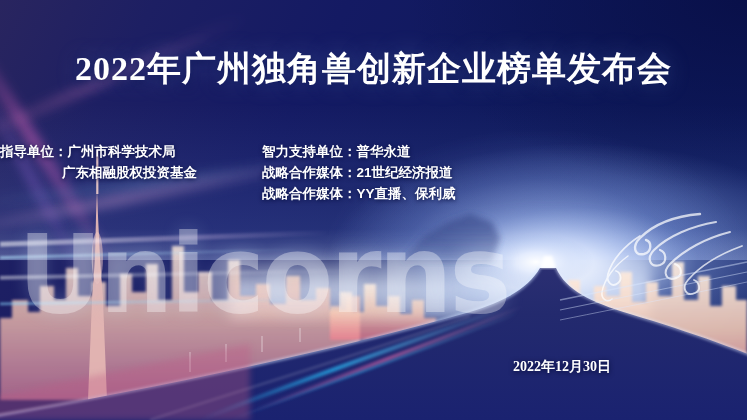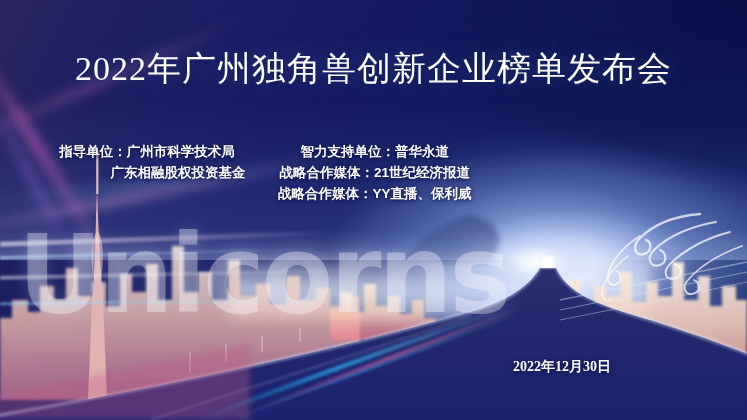--- a/index.html
+++ b/index.html
@@ -66,35 +66,34 @@
   .s3{left:0;top:272px;width:360px;height:4px;background:linear-gradient(90deg,rgba(255,255,255,0.45),rgba(255,255,255,0));transform:rotate(-1.2deg);}
   .s4{left:0;top:300px;width:340px;height:3px;background:linear-gradient(90deg,rgba(140,215,255,0.5),rgba(140,215,255,0));transform:rotate(-0.8deg);}
 
   
   .content{position:absolute;left:0;top:0;width:100%;height:100%;}
 
   .title{
     position:absolute;left:0;right:0;top:46px;
     text-align:center;
     font-family:"Liberation Serif","DejaVu Serif",serif;
-    font-weight:400;
+    font-weight:700;
     font-size:34px;
     letter-spacing:1px;
     color:#ffffff;
     text-shadow:0 2px 10px rgba(10,20,80,0.85), 0 0 22px rgba(150,185,255,0.35);
     white-space:nowrap;
   }
 
   .orgs{
     position:absolute;top:141px;left:0;width:100%;
     display:flex;
-    padding:0 16px;
+    padding:0 0;
     box-sizing:border-box;
     color:#ffffff;
-    text-align:center;
   }
   .org-col{font-size:13.5px;line-height:21px;font-weight:700;
     text-shadow:0 1px 4px rgba(5,12,60,0.95);white-space:nowrap;}
   .org-col.c1{width:262px;}
   .org-col.c2{width:245px;}
   .org-col.c3{width:auto;}
   .org-line{display:block;}
   .org-line.indent{padding-left:4.6em;}
 
   .date{

